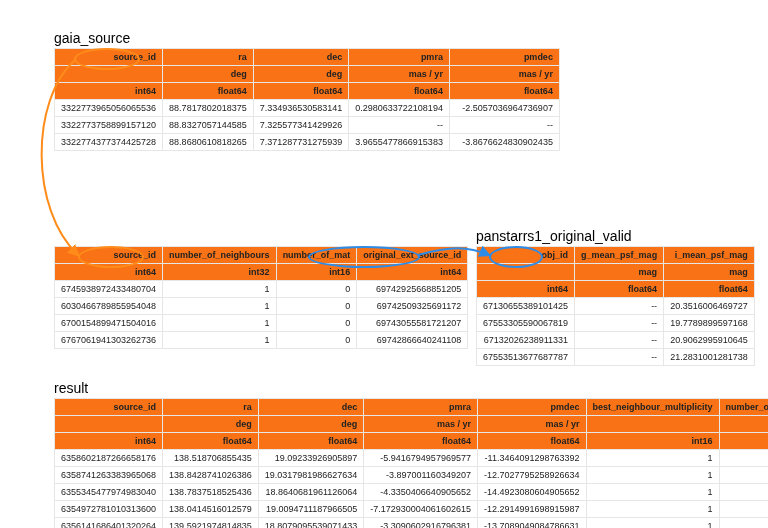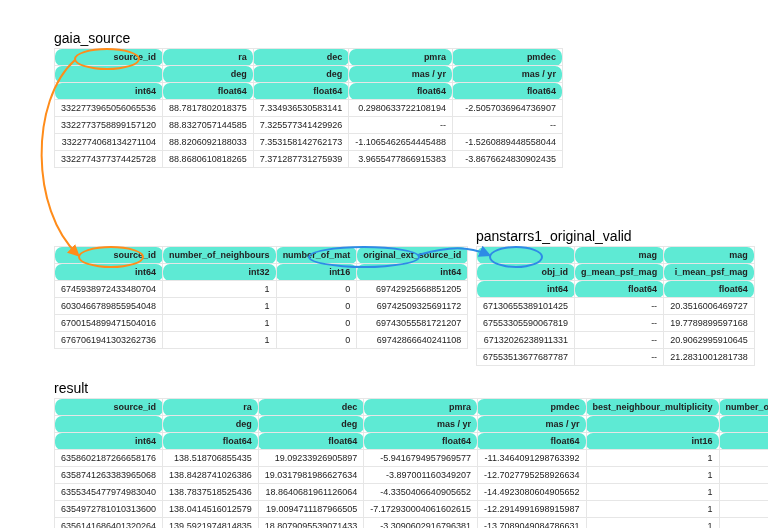--- a/index.html
+++ b/index.html
@@ -31,22 +31,21 @@
     border: 1px solid #e6e6e6;
     padding: 3px 6px;
     white-space: nowrap;
     text-align: right;
     font-weight: 400;
     overflow: hidden;
     text-overflow: ellipsis;
   }
   table.dt th {
     font-weight: 600;
-    background: #5eead4;
-    border-radius: 7px;
+    background: #f97316;
   }
   .w70 { width: 70px; }
   .w80 { width: 80px; }
   .w90 { width: 90px; }
   .w100 { width: 100px; }
   .w110 { width: 110px; }
   .w115 { width: 115px; }
 
   
   .ellipse {
@@ -112,27 +111,20 @@
         <td>-2.5057036964736907</td>
       </tr>
       <tr>
         <td>3322773758899157120</td>
         <td>88.8327057144585</td>
         <td>7.325577341429926</td>
         <td>--</td>
         <td>--</td>
       </tr>
       <tr>
-        <td>3322774068134271104</td>
-        <td>88.8206092188033</td>
-        <td>7.353158142762173</td>
-        <td>-1.1065462654445488</td>
-        <td>-1.5260889448558044</td>
-      </tr>
-      <tr>
         <td>3322774377374425728</td>
         <td>88.8680610818265</td>
         <td>7.371287731275939</td>
         <td>3.9655477866915383</td>
         <td>-3.8676624830902435</td>
       </tr>
     </tbody>
 </table>
 
 <table id="t-neigh" class="dt" style="left:54px; top:246px;">
@@ -185,28 +177,28 @@
 </table>
 
 <table id="t-valid" class="dt" style="left:476px; top:246px;">
   <colgroup>
       <col class="w90">
       <col class="w80">
       <col class="w80">
     </colgroup>
   <thead>
     <tr>
-      <th></th>
-      <th>mag</th>
-      <th>mag</th>
-    </tr>
-    <tr>
       <th>obj_id</th>
       <th>g_mean_psf_mag</th>
       <th>i_mean_psf_mag</th>
+    </tr>
+    <tr>
+      <th></th>
+      <th>mag</th>
+      <th>mag</th>
     </tr>
     <tr>
       <th>int64</th>
       <th>float64</th>
       <th>float64</th>
     </tr>
   </thead>
   <tbody id="valid-body">
       <tr>
         <td>67130655389101425</td>

